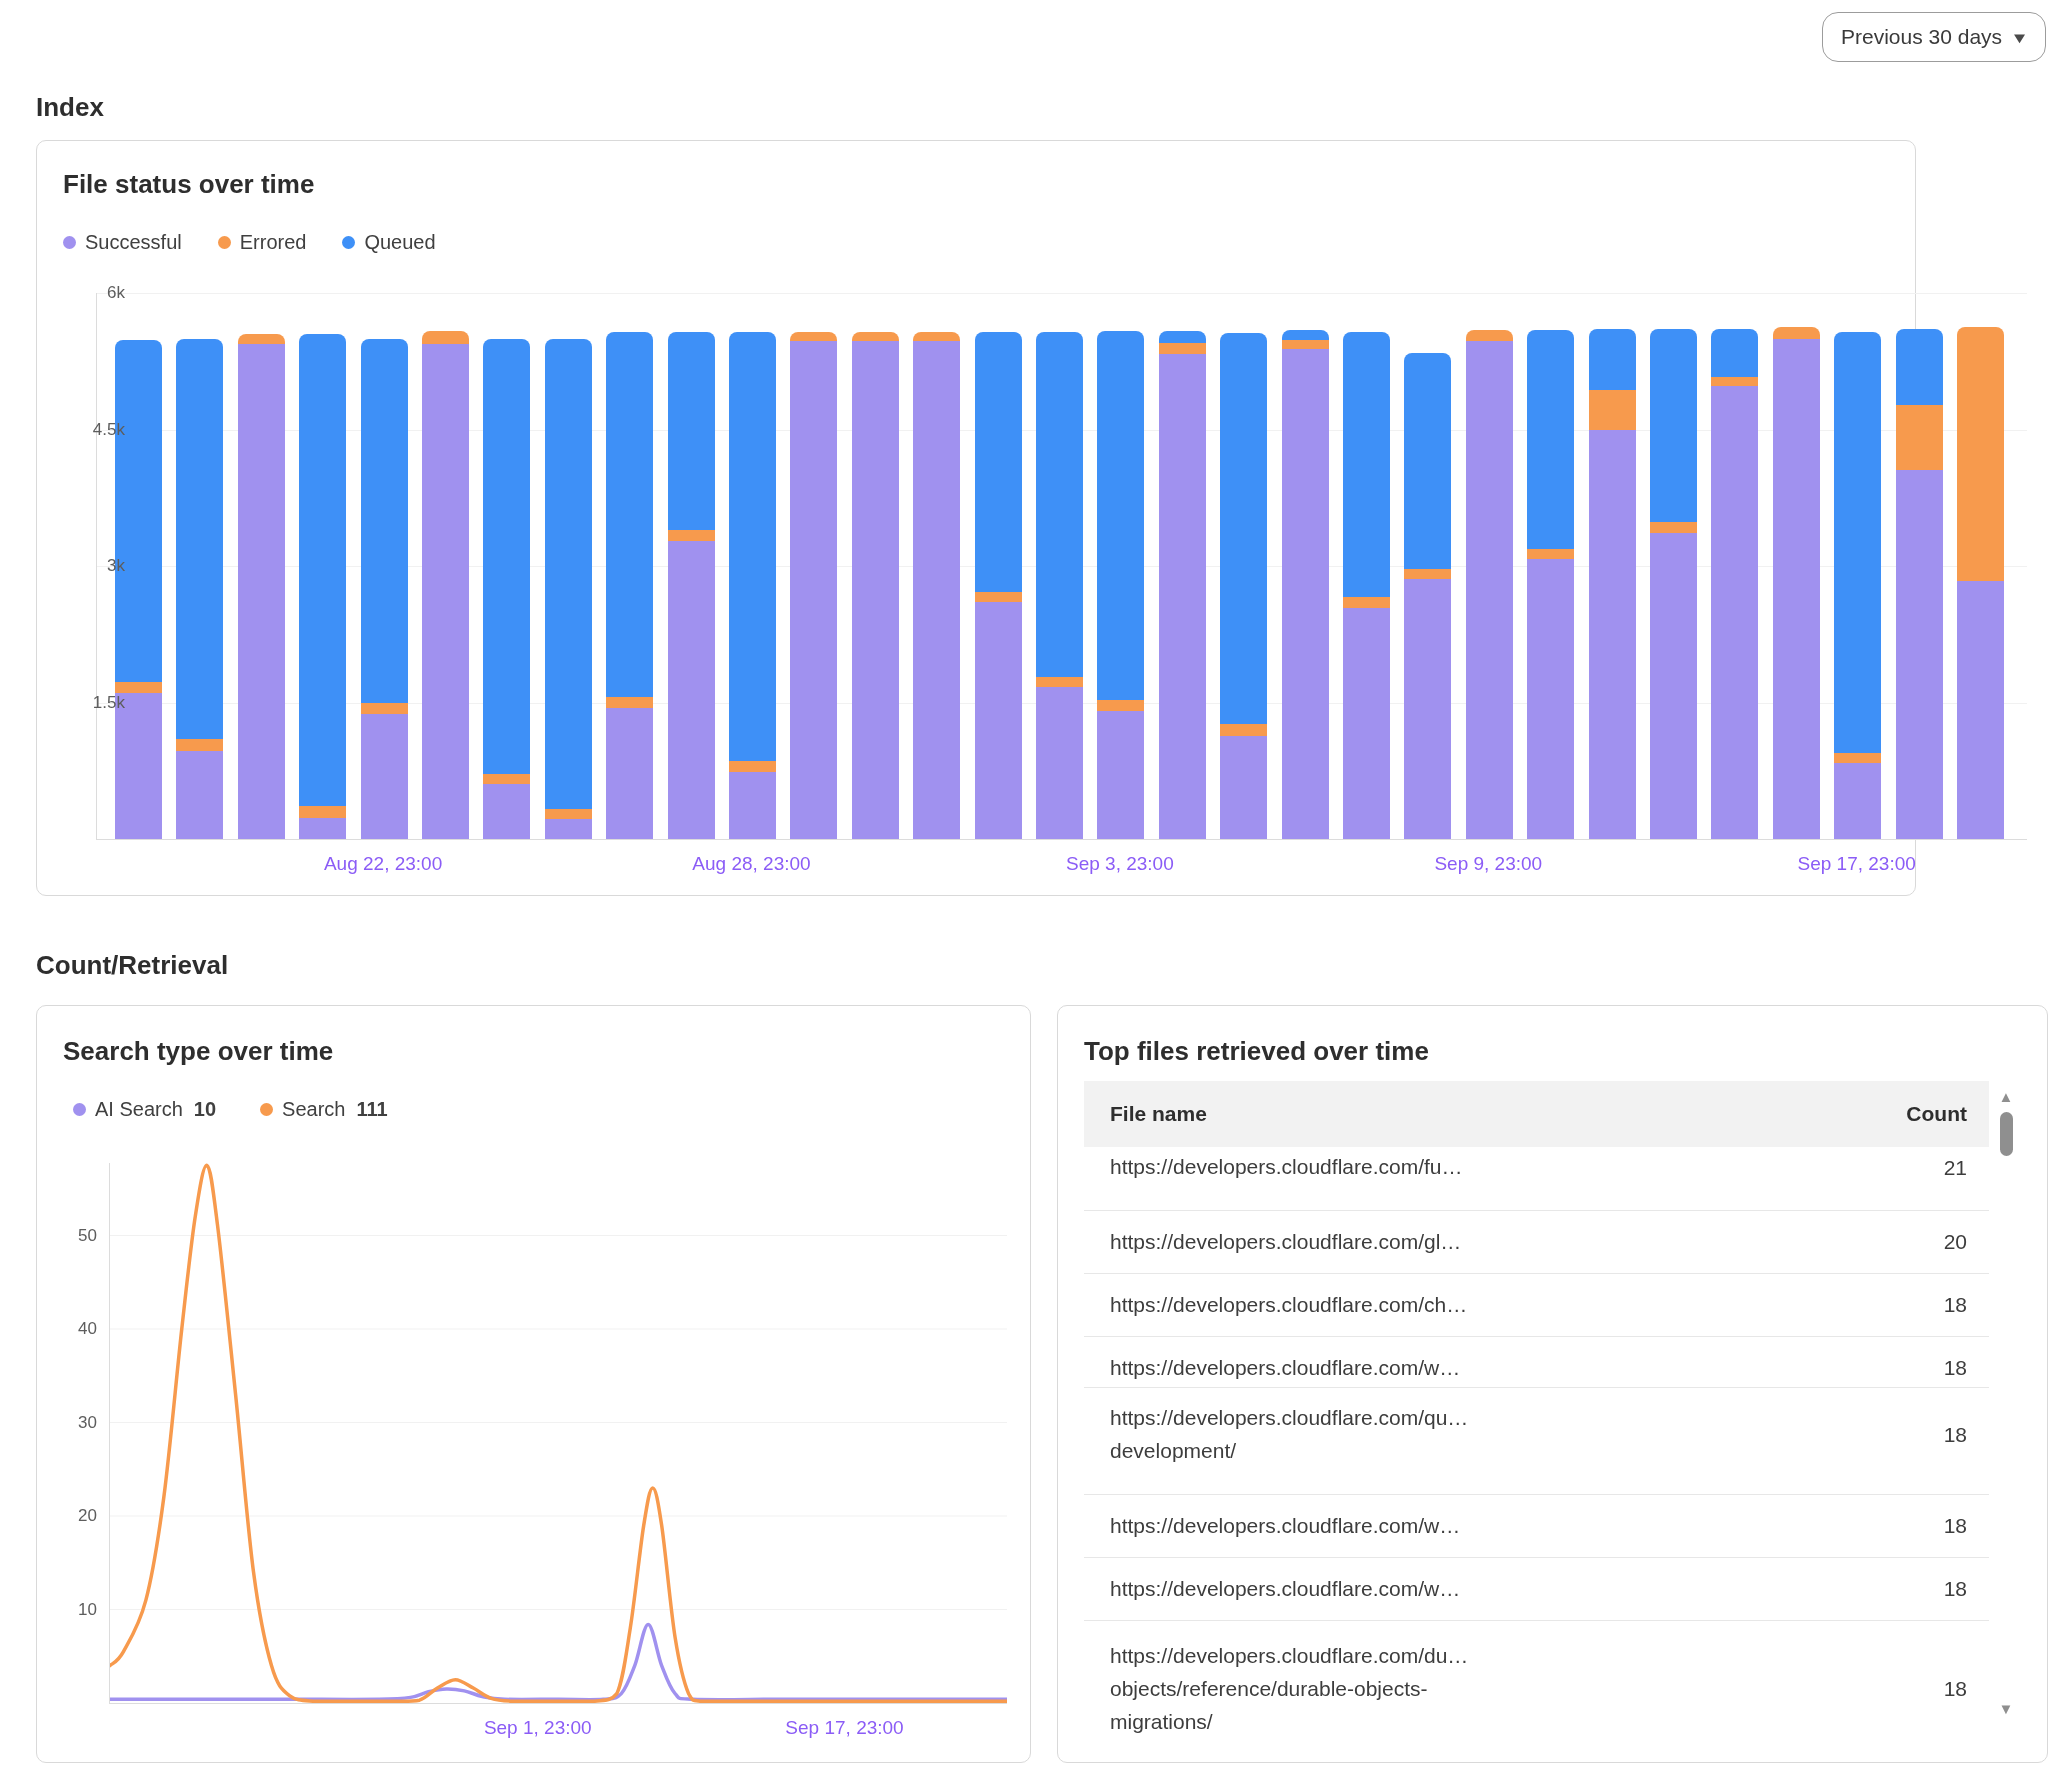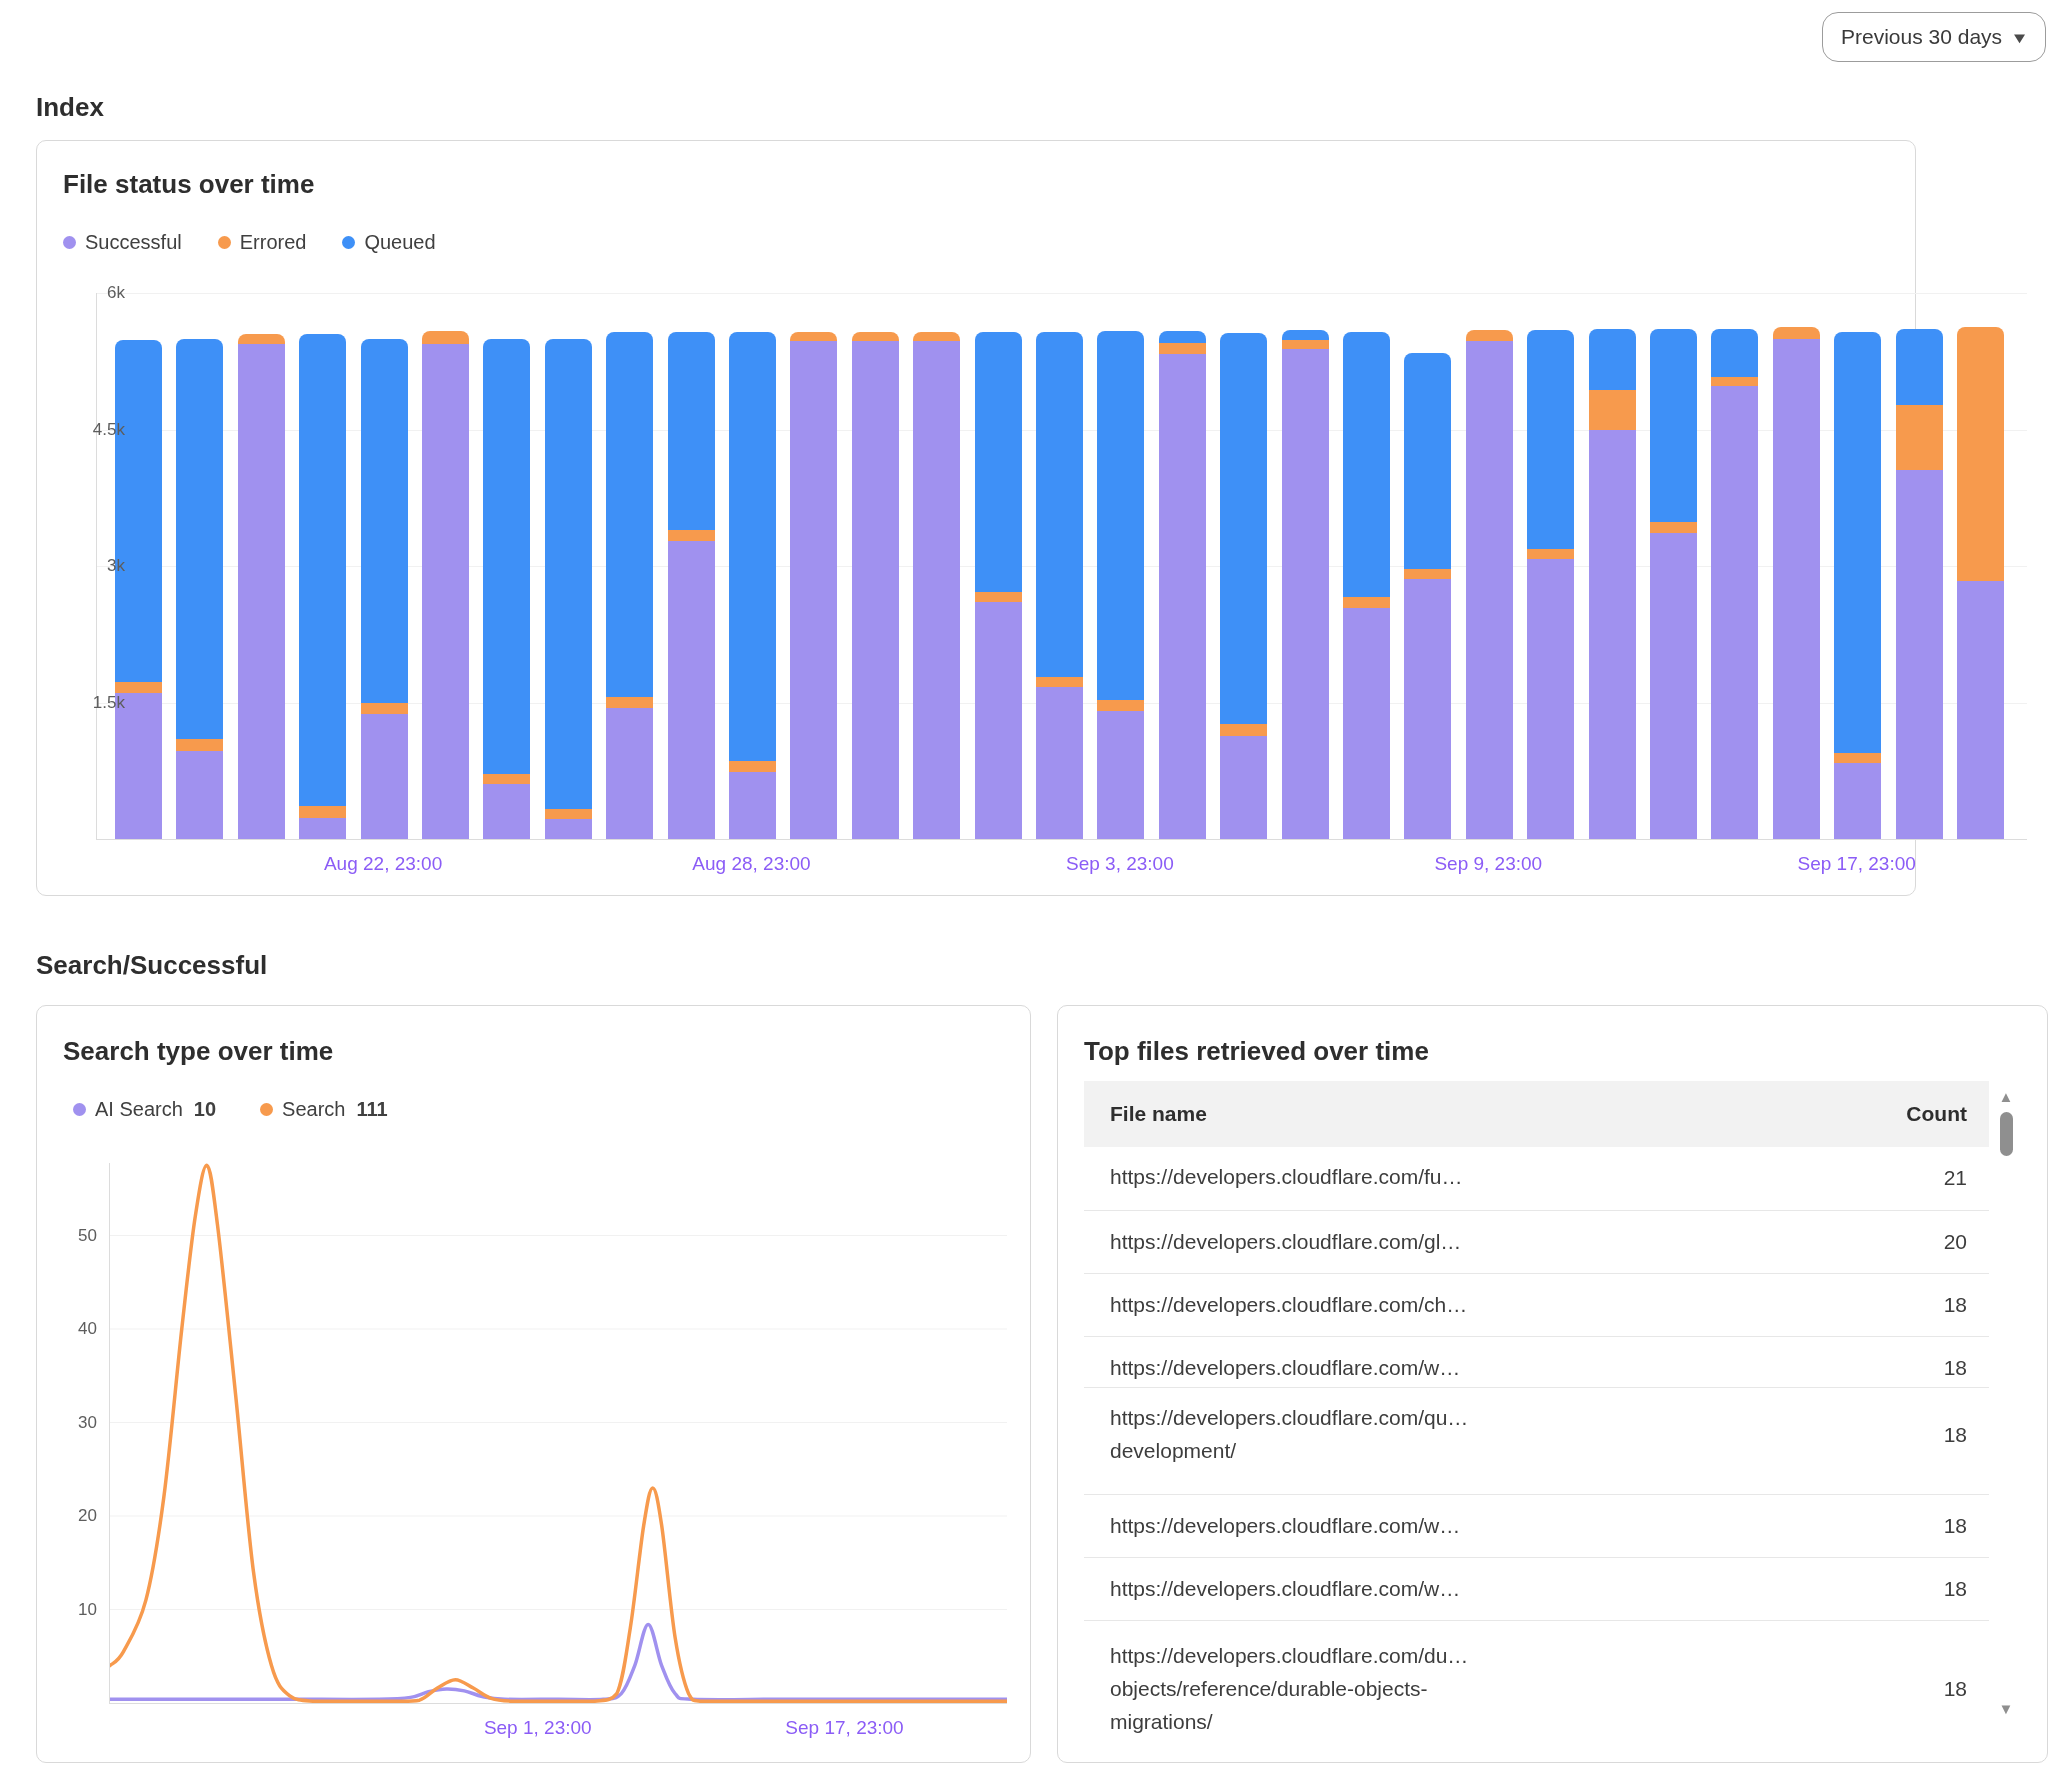--- a/index.html
+++ b/index.html
@@ -231,21 +231,21 @@
     <div class="ytick" style="left: 36px; top: 278.5px; position: absolute;">4.5k</div>
     <div class="ytick" style="left: 36px; top: 415px; position: absolute;">3k</div>
     <div class="ytick" style="left: 36px; top: 551.5px; position: absolute;">1.5k</div>
     <div class="xtick" style="left: 266.1px; top: 712px; position: absolute;">Aug 22, 23:00</div>
     <div class="xtick" style="left: 634.5px; top: 712px; position: absolute;">Aug 28, 23:00</div>
     <div class="xtick" style="left: 1002.9px; top: 712px; position: absolute;">Sep 3, 23:00</div>
     <div class="xtick" style="left: 1371.3px; top: 712px; position: absolute;">Sep 9, 23:00</div>
     <div class="xtick" style="left: 1739.7px; top: 712px; position: absolute;">Sep 17, 23:00</div>
   </div>
 
-<div class="abs section-h" style="left:36px;top:950px;">Search/Successful</div>
+<div class="abs section-h" style="left:36px;top:950px;">Count/Retrieval</div>
 
 <div class="card" style="left:36px;top:1005px;width:995px;height:758px;">
   <div class="ctitle" style="left:26px;top:30px;">Search type over time</div>
   <div class="legend" style="left:36px;top:92px;gap:44px;" id="legend-search-type">
       <div class="legend-item">
         <span class="legend-dot" style="background: rgb(160, 145, 239);"></span>
         <span>AI Search</span>
         <span class="legend-count">10</span>
       </div>
       <div class="legend-item">
@@ -281,21 +281,21 @@
 
   <div class="thead" style="left:26px;top:75px;width:905px;height:66px;">
     <div class="th-name">File name</div>
     <div class="th-count">Count</div>
   </div>
   <div id="table-rows"></div>
 
   <div class="sb-arrow" style="left:940px;top:82px;">▲</div>
   <div id="sb-thumb" style="left:942px;top:106px;"></div>
   <div class="sb-arrow" style="left:940px;top:694px;">▼</div>
-<div class="trow" style="left: 26px; top: 140px; width: 905px; height: 63px; border-top: none;">
+<div class="trow" style="left: 26px; top: 130px; width: 905px; height: 63px; border-top: none;">
       <div class="td-name">
         <div style="height: 33px;">https://developers.cloudflare.com/fu…</div>
       </div>
       <div class="td-count">21</div>
     </div>
     <div class="trow" style="left: 26px; top: 204px; width: 905px; height: 63px;">
       <div class="td-name">
         <div style="height: 33px;">https://developers.cloudflare.com/gl…</div>
       </div>
       <div class="td-count">20</div>

